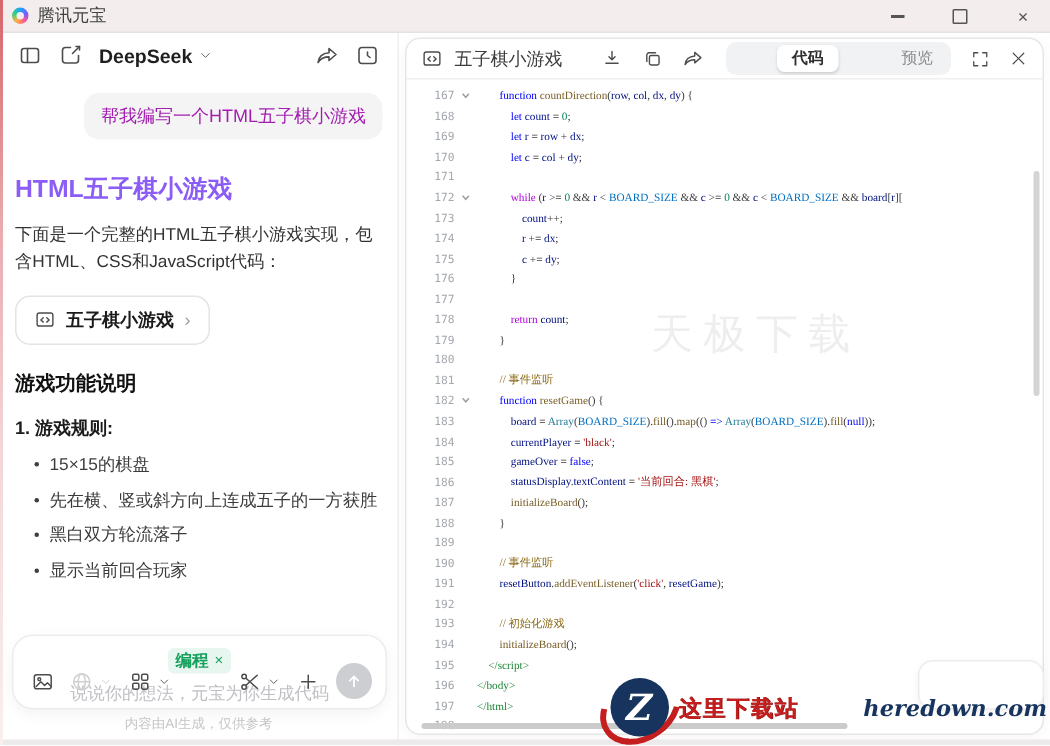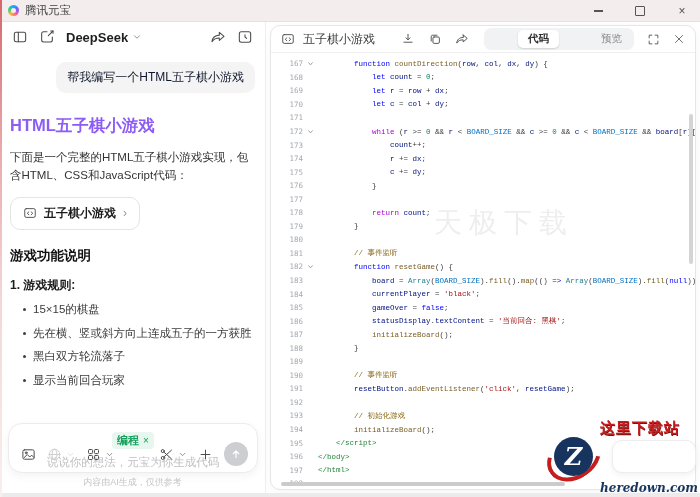--- a/index.html
+++ b/index.html
@@ -24,21 +24,21 @@
   svg.ic.thin { stroke-width:1.4; }
   svg.ic.dim { stroke:#cfcfcf; }
 
   
   .chat-panel { position:absolute; left:0; top:22px; width:266px; bottom:0; background:#fff; border-right:1px solid #efefef; z-index:3; }
   .chat-header { height:30px; display:flex; align-items:center; padding:0 12px; gap:11px; }
   .model-wrap { display:flex; align-items:center; gap:4px; cursor:pointer; }
   .model-name { font-size:13px; font-weight:600; color:#1f1f1f; }
   .spacer { flex:1; }
   .chat-body { position:absolute; top:30px; left:0; right:0; bottom:85px; padding:0 10px; overflow:hidden; }
-  .user-bubble { margin:10px 0 0 auto; width:max-content; max-width:230px; background:#f4f4f5; border-radius:10px; padding:7px 11px; font-size:12px; color:#0f172a; }
+  .user-bubble { margin:10px 0 0 auto; width:max-content; max-width:230px; background:#f4f4f5; border-radius:10px; padding:7px 11px; font-size:12px; color:#a21caf; }
   .ans-title { margin-top:22px; font-size:16.5px; font-weight:700; color:#8b5cf6; }
   .ans-intro { margin-top:11px; font-size:11.5px; line-height:1.6; color:#333; }
   .artifact-card { margin-top:12px; display:inline-flex; align-items:center; gap:7px; border:1px solid #e4e4e4; border-radius:10px; padding:7px 12px; background:#fff; cursor:pointer; }
   .artifact-label { font-size:12px; font-weight:700; color:#1b1b1b; }
   .artifact-chev { color:#9a9a9a; font-size:12px; line-height:1; }
   .features-h { margin-top:17px; font-size:13.5px; font-weight:700; color:#111; }
   .sec-h { margin-top:12px; font-size:12px; font-weight:700; color:#1c1c1c; }
   .bullet { display:flex; align-items:center; margin-top:8.5px; padding-left:13px; }
   .dot { width:3px; height:3px; border-radius:50%; background:#3f3f3f; margin-right:7px; flex:none; }
   .btx { font-size:11.5px; color:#3b3b3b; white-space:nowrap; }
@@ -59,35 +59,35 @@
   .code-header { height:27px; border-bottom:1px solid #f0f0f0; display:flex; align-items:center; padding:0 10px; gap:8px; }
   .code-title { font-size:12px; color:#3d3d3d; font-weight:500; }
   .hdr-actions { margin-left:auto; display:flex; align-items:center; gap:13px; }
   .seg { display:flex; align-items:center; background:#f1f2f4; border-radius:7px; padding:2px; margin-left:2px; }
   .seg-btn { font-size:10.5px; padding:2px 10px; border-radius:5px; color:#8b8b8b; cursor:pointer;margin-left:32px; }
   .seg-btn.active { background:#fff; color:#2f2f2f; box-shadow:0 1px 2px rgba(0,0,0,.14); font-weight:600; }
   .code-area { position:absolute; top:28px; left:0; right:0; bottom:0; padding:3px 0 0 8px; overflow:hidden; }
   .cl { display:flex; align-items:center; height:13.55px; }
   .ln { width:24px; flex:none; text-align:right; font-family:"DejaVu Sans Mono", monospace; font-size:7.5px; color:#a3a8ae; }
   .fold { width:15px; flex:none; display:flex; align-items:center; justify-content:center; }
-  .ct { font-family:Liberation Mono, monospace; font-size:7.5px; white-space:pre; color:#3b3b3b; }
+  .ct { font-family:Liberation Serif, serif; font-size:7.5px; white-space:pre; color:#3b3b3b; }
   .watermark { position:absolute; left:163px; top:150px; font-size:28px; letter-spacing:7px; color:rgba(40,40,40,.08); font-weight:400; pointer-events:none; white-space:nowrap; }
   .hscroll { position:absolute; left:10px; bottom:3px; width:284px; height:4px; border-radius:2px; background:#cbcbcb; }
   .vscroll { position:absolute; right:2px; top:60px; width:4px; height:150px; border-radius:2px; background:#d4d4d4; }
 
   
   .mini-card { position:absolute; right:4px; bottom:24px; width:84px; height:33px; background:#fff; border:1px solid #ededed; border-radius:10px; box-shadow:0 2px 6px rgba(0,0,0,.06); z-index:40; }
   .badge { position:absolute; right:2px; bottom:2px; display:flex; align-items:center; z-index:50; }
   .badge-mark { position:relative; width:50px; height:46px; flex:none; }
   .badge-circle { position:absolute; left:5px; top:3px; width:39px; height:39px; border-radius:50%; background:#17345f; display:flex; align-items:center; justify-content:center; }
   .badge-z { color:#fff; font-family:"DejaVu Serif", serif; font-weight:700; font-size:24px; font-style:italic; }
   .badge-swoosh { position:absolute; left:-4px; top:1px; width:58px; height:44px; border:4px solid transparent; border-left-color:#c41e1e; border-bottom-color:#c41e1e; border-radius:50%; transform:rotate(-35deg); }
-  .badge-text { display:flex; flex-direction:column; margin-left:1px;gap:43px; }
+  .badge-text { display:flex; flex-direction:row; margin-left:1px;gap:43px; }
   .badge-name { color:#c41e1e; font-size:15px; font-weight:800; letter-spacing:1px; text-shadow:0.5px 0.5px 0 #7a1010; white-space:nowrap; }
-  .badge-url { color:#17345f; font-size:12px; font-weight:700; font-style:italic; font-family:"DejaVu Serif", serif; }
+  .badge-url { color:#17345f; font-size:15px; font-weight:700; font-style:italic; font-family:"DejaVu Serif", serif; }
 </style>
 </head>
 <body>
 
 <div class="screen">
   <div class="left-edge"></div>
 
   <div class="titlebar">
     <span class="logo-dot"></span>
     <span class="tb-title">腾讯元宝</span>

